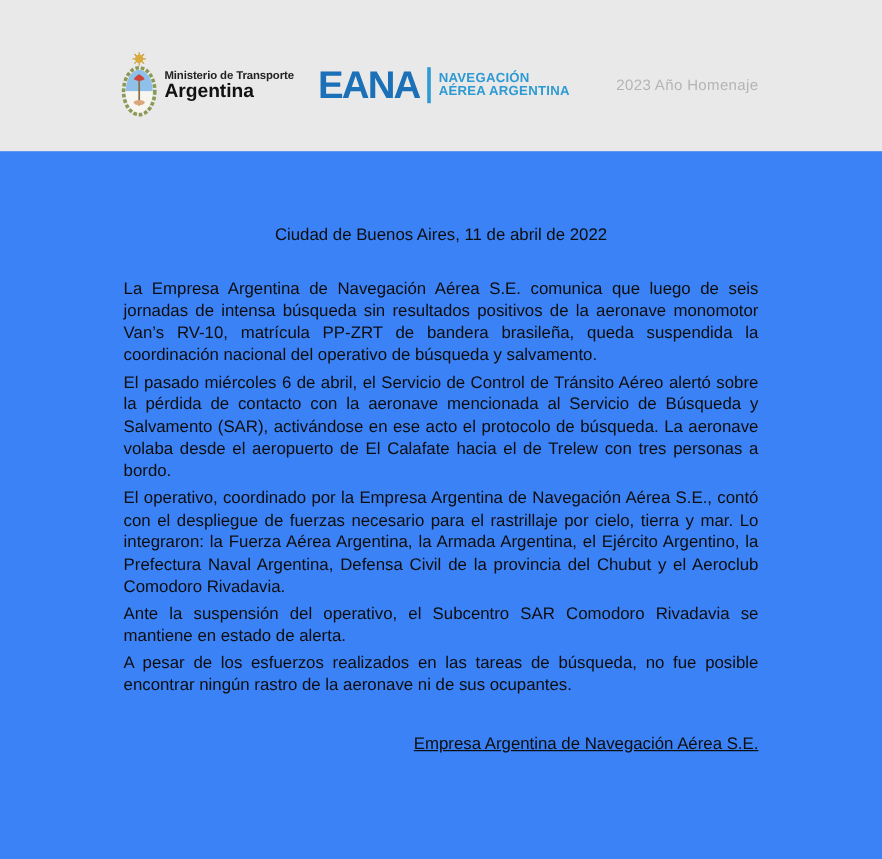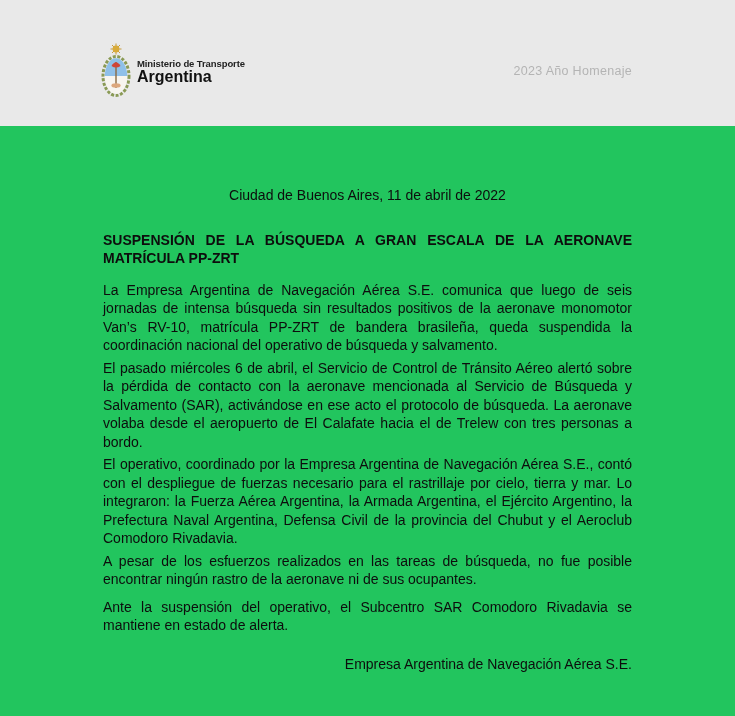--- a/index.html
+++ b/index.html
@@ -1,21 +1,21 @@
 <!DOCTYPE html>
 <html lang="es"><head>
 <meta charset="utf-8">
 <style>
   * { margin: 0; padding: 0; box-sizing: border-box; }
   html, body { background: #ffffff; }
   .page {
     position: relative;
     width: 735px;
     height: 716px;
-    background: #22c55e;
+    background: #3b82f6;
     overflow: hidden;
     font-family: "Liberation Sans", sans-serif;
     color: #111111;
   }
 
   
   .header {
     height: 126px;
     background: #e9e9e9;
     display: flex;
@@ -68,21 +68,21 @@
     text-align: justify;
     text-align-last: left;
     margin-bottom: 13px;
   }
   .body-paragraph {
     text-align: justify;
     text-align-last: left;
     margin-bottom: 4px;
   }
   .body-paragraph.gap-lg { margin-bottom: 9px; }
-  .signature { text-align: right; margin-top: 20px; }
+  .signature { text-align: right; margin-top: 30px; text-decoration: underline; }
 </style>
 </head>
 <body>
 
 <div class="page">
 
   <header class="header" style="background: rgb(233, 233, 233);">
 
     <div class="gov-brand">
       <svg class="coat-svg" viewBox="0 0 34 57" xmlns="http://www.w3.org/2000/svg" aria-hidden="true">
@@ -105,35 +105,42 @@
         <path d="M 12.5 23 Q 17 15.5 21.5 23 Q 17 26 12.5 23 Z" fill="#cf4438"></path>
 
         <ellipse cx="17" cy="42.5" rx="4.6" ry="2.2" fill="#dca77c"></ellipse>
       </svg>
       <div class="gov-text">
         <div class="line1">Ministerio de Transporte</div>
         <div class="line2">Argentina</div>
       </div>
     </div>
 
+    <div class="eana-logo">
+      <span class="eana-word" style="color: rgb(28, 112, 183);">EANA</span>
+      <span class="eana-divider" style="background: rgb(46, 154, 211);"></span>
+      <span class="eana-sub" style="color: rgb(46, 154, 211);">
+        <span>NAVEGACIÓN</span>
+        <span>AÉREA ARGENTINA</span>
+      </span>
+    </div>
 
     <div class="homage" style="color: rgb(180, 180, 180);">
       <div>2023 Año Homenaje</div>
     </div>
 
   </header>
 
   <main class="content">
     <p class="dateline">Ciudad de Buenos Aires, 11 de abril de 2022</p>
 
 
-    <h1 class="title">SUSPENSIÓN DE LA BÚSQUEDA A GRAN ESCALA DE LA AERONAVE MATRÍCULA PP-ZRT</h1>
 
     <p class="body-paragraph">La Empresa Argentina de Navegación Aérea S.E. comunica que luego de seis jornadas de intensa búsqueda sin resultados positivos de la aeronave monomotor Van’s RV-10, matrícula PP-ZRT de bandera brasileña, queda suspendida la coordinación nacional del operativo de búsqueda y salvamento.</p>
     <p class="body-paragraph">El pasado miércoles 6 de abril, el Servicio de Control de Tránsito Aéreo alertó sobre la pérdida de contacto con la aeronave mencionada al Servicio de Búsqueda y Salvamento (SAR), activándose en ese acto el protocolo de búsqueda. La aeronave volaba desde el aeropuerto de El Calafate hacia el de Trelew con tres personas a bordo.</p>
     <p class="body-paragraph">El operativo, coordinado por la Empresa Argentina de Navegación Aérea S.E., contó con el despliegue de fuerzas necesario para el rastrillaje por cielo, tierra y mar. Lo integraron: la Fuerza Aérea Argentina, la Armada Argentina, el Ejército Argentino, la Prefectura Naval Argentina, Defensa Civil de la provincia del Chubut y el Aeroclub Comodoro Rivadavia.</p>
+    <p class="body-paragraph">Ante la suspensión del operativo, el Subcentro SAR Comodoro Rivadavia se mantiene en estado de alerta.</p>
     <p class="body-paragraph gap-lg">A pesar de los esfuerzos realizados en las tareas de búsqueda, no fue posible encontrar ningún rastro de la aeronave ni de sus ocupantes.</p>
-    <p class="body-paragraph">Ante la suspensión del operativo, el Subcentro SAR Comodoro Rivadavia se mantiene en estado de alerta.</p>
 
     <p class="signature">Empresa Argentina de Navegación Aérea S.E.</p>
   </main>
 
 </div>
 
 </body></html>

